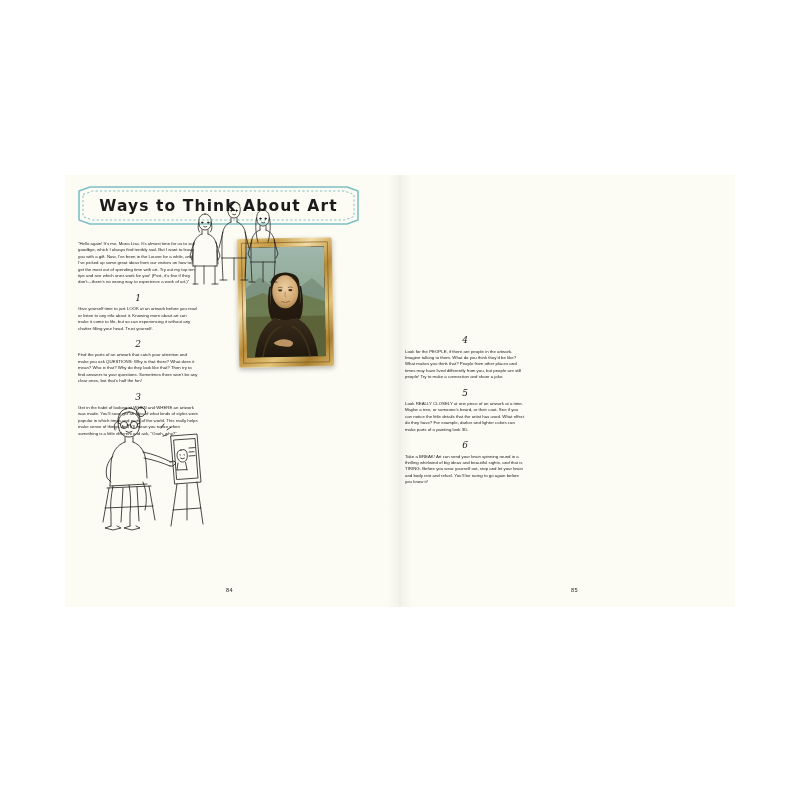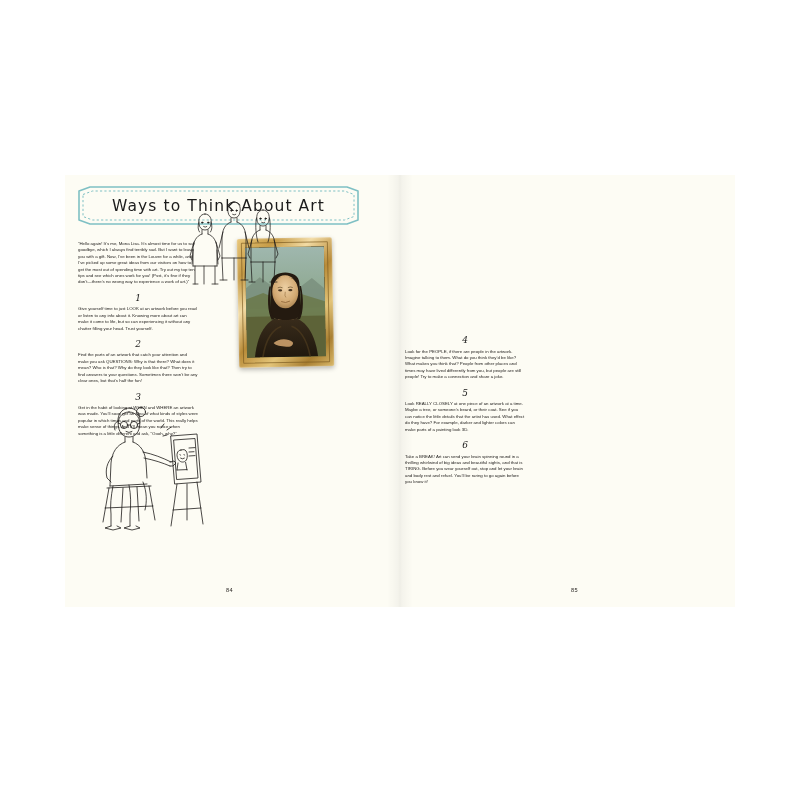--- a/index.html
+++ b/index.html
@@ -60,21 +60,21 @@
   #title-banner svg { position: absolute; inset: 0; }
   #title-text {
     position: absolute;
     left: 0; right: 0; top: 50%;
     transform: translateY(-52%);
     text-align: center;
     font-family: "DejaVu Sans", sans-serif;
     font-size: 15.5px;
     letter-spacing: 1.1px;
     color: #1b1b1b;
-    font-weight: 400;
+    font-weight: 700;
     white-space: nowrap;
   }
 
   
   .col {
     position: absolute;
     font-family: "Liberation Sans", sans-serif;
     font-size: 4.35px;
     line-height: 6.4px;
     color: #1e1c1a;

